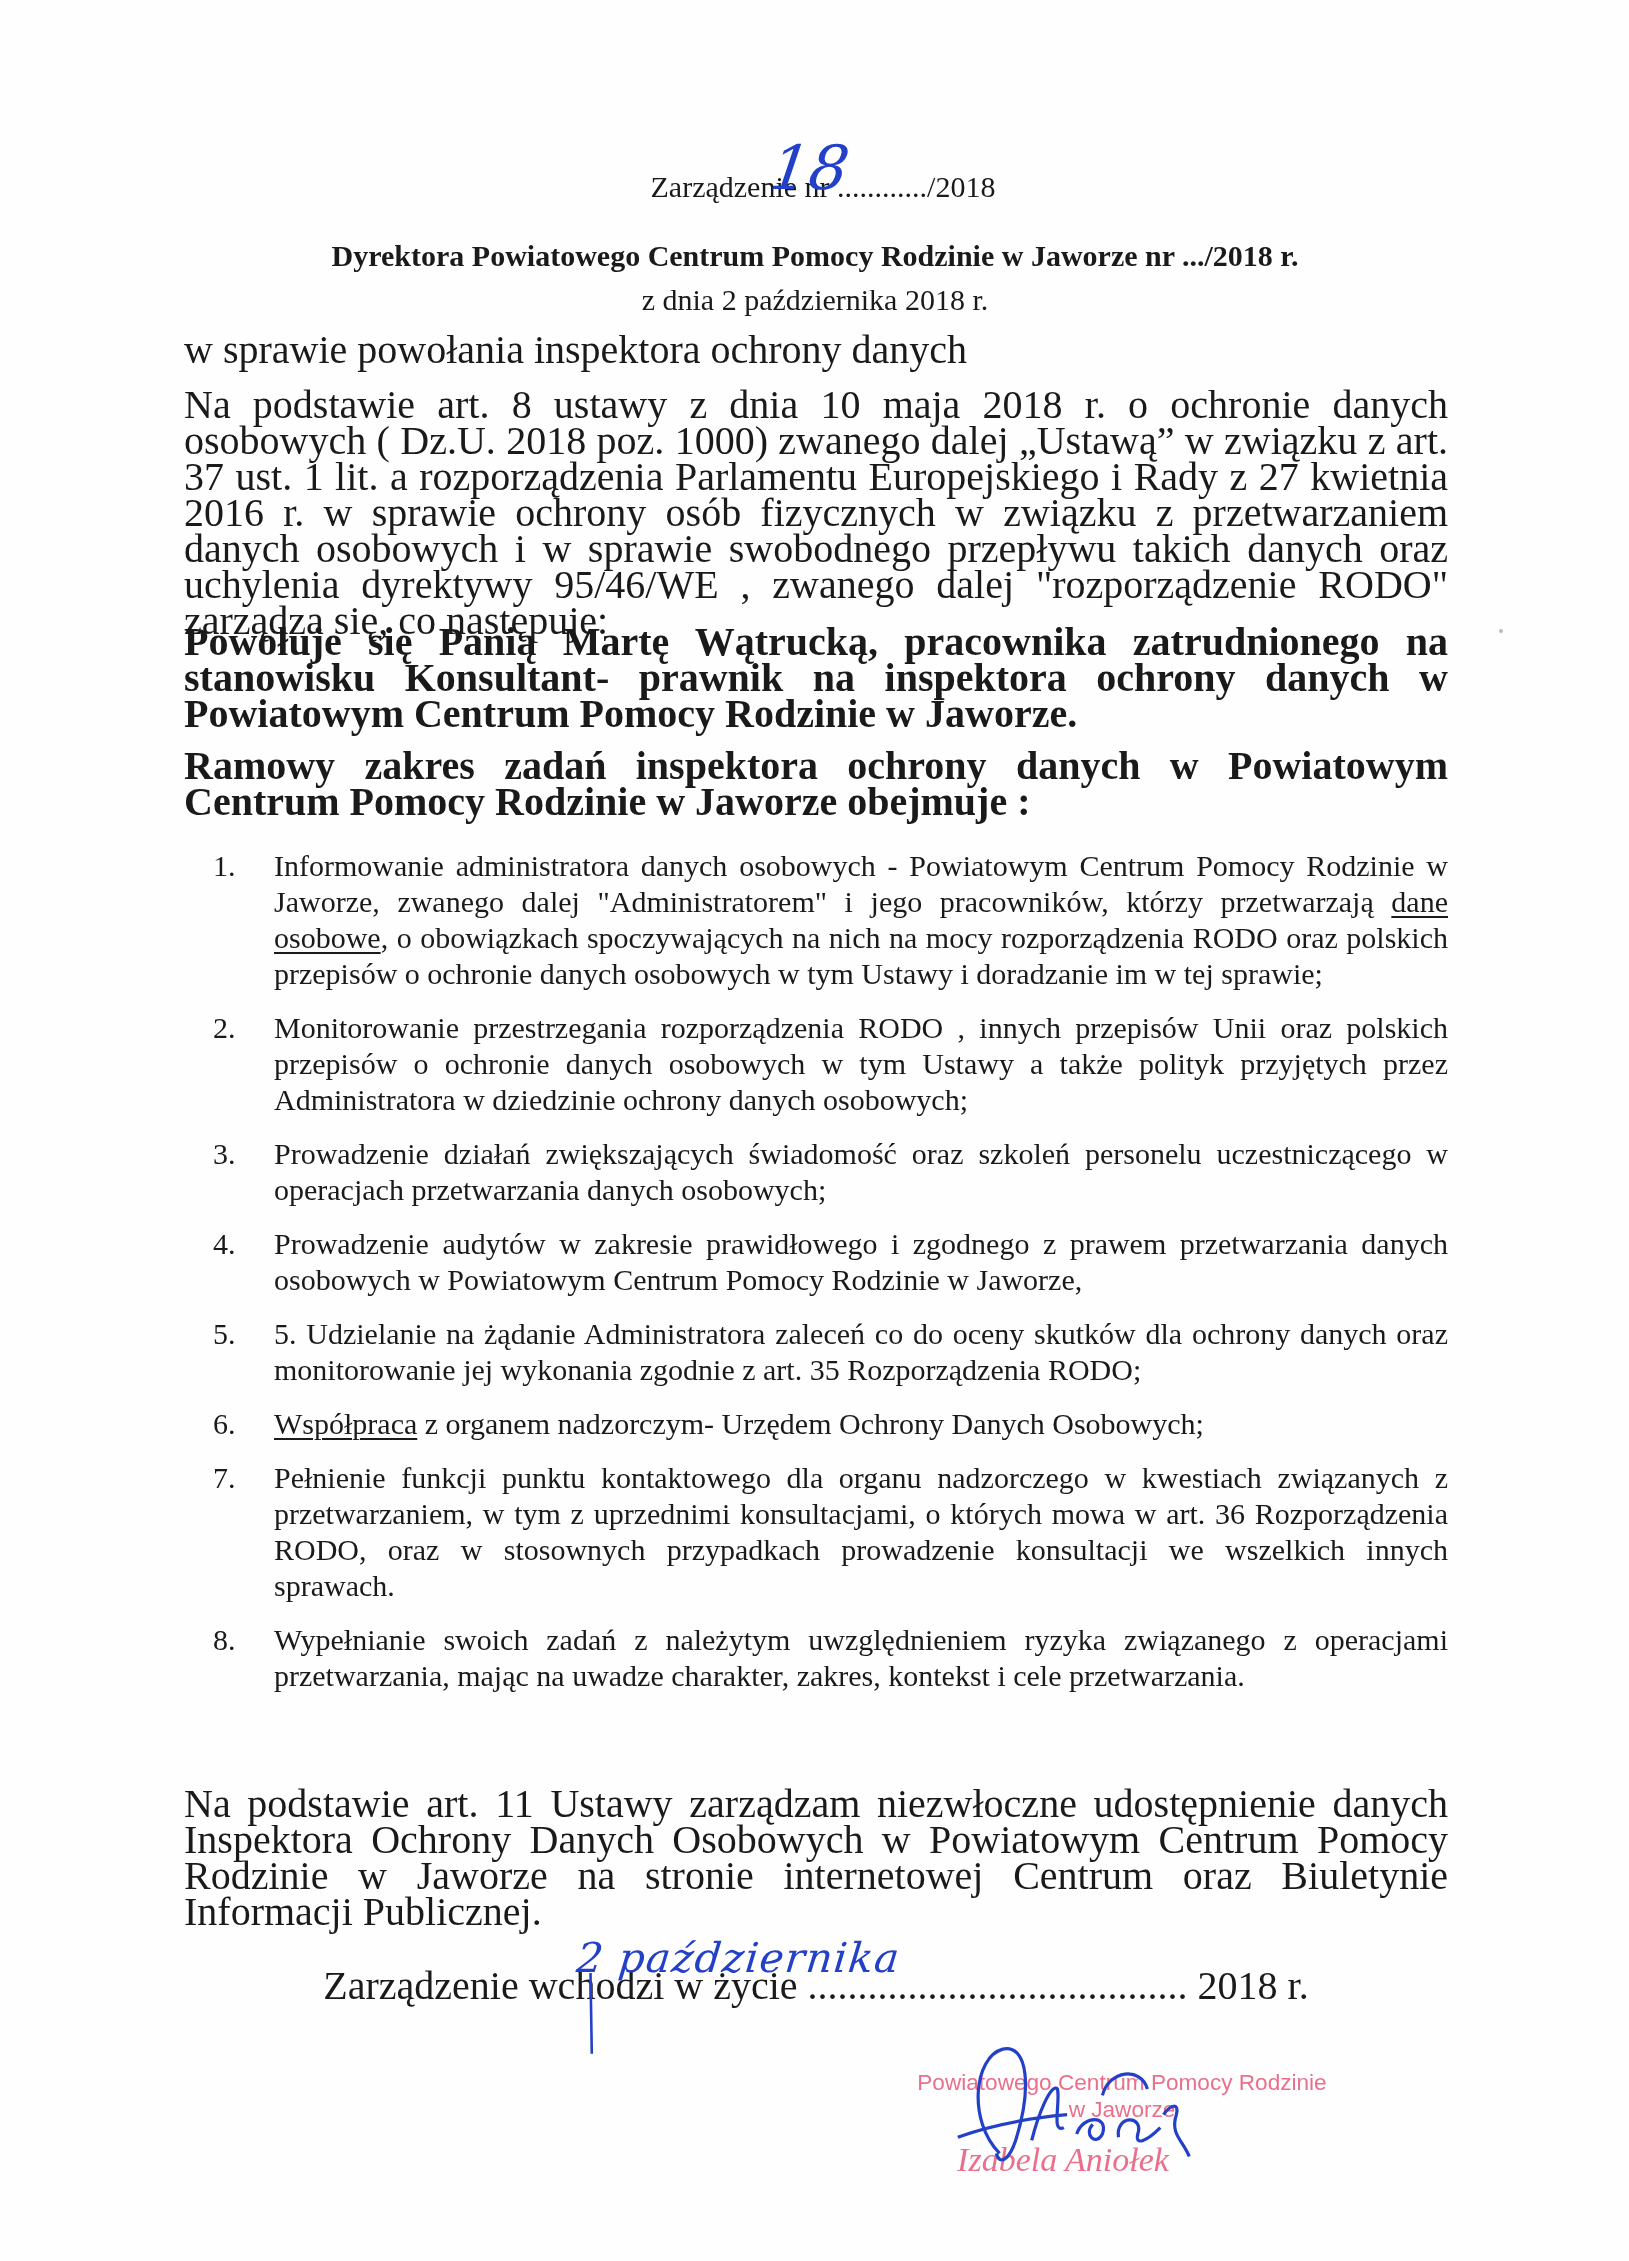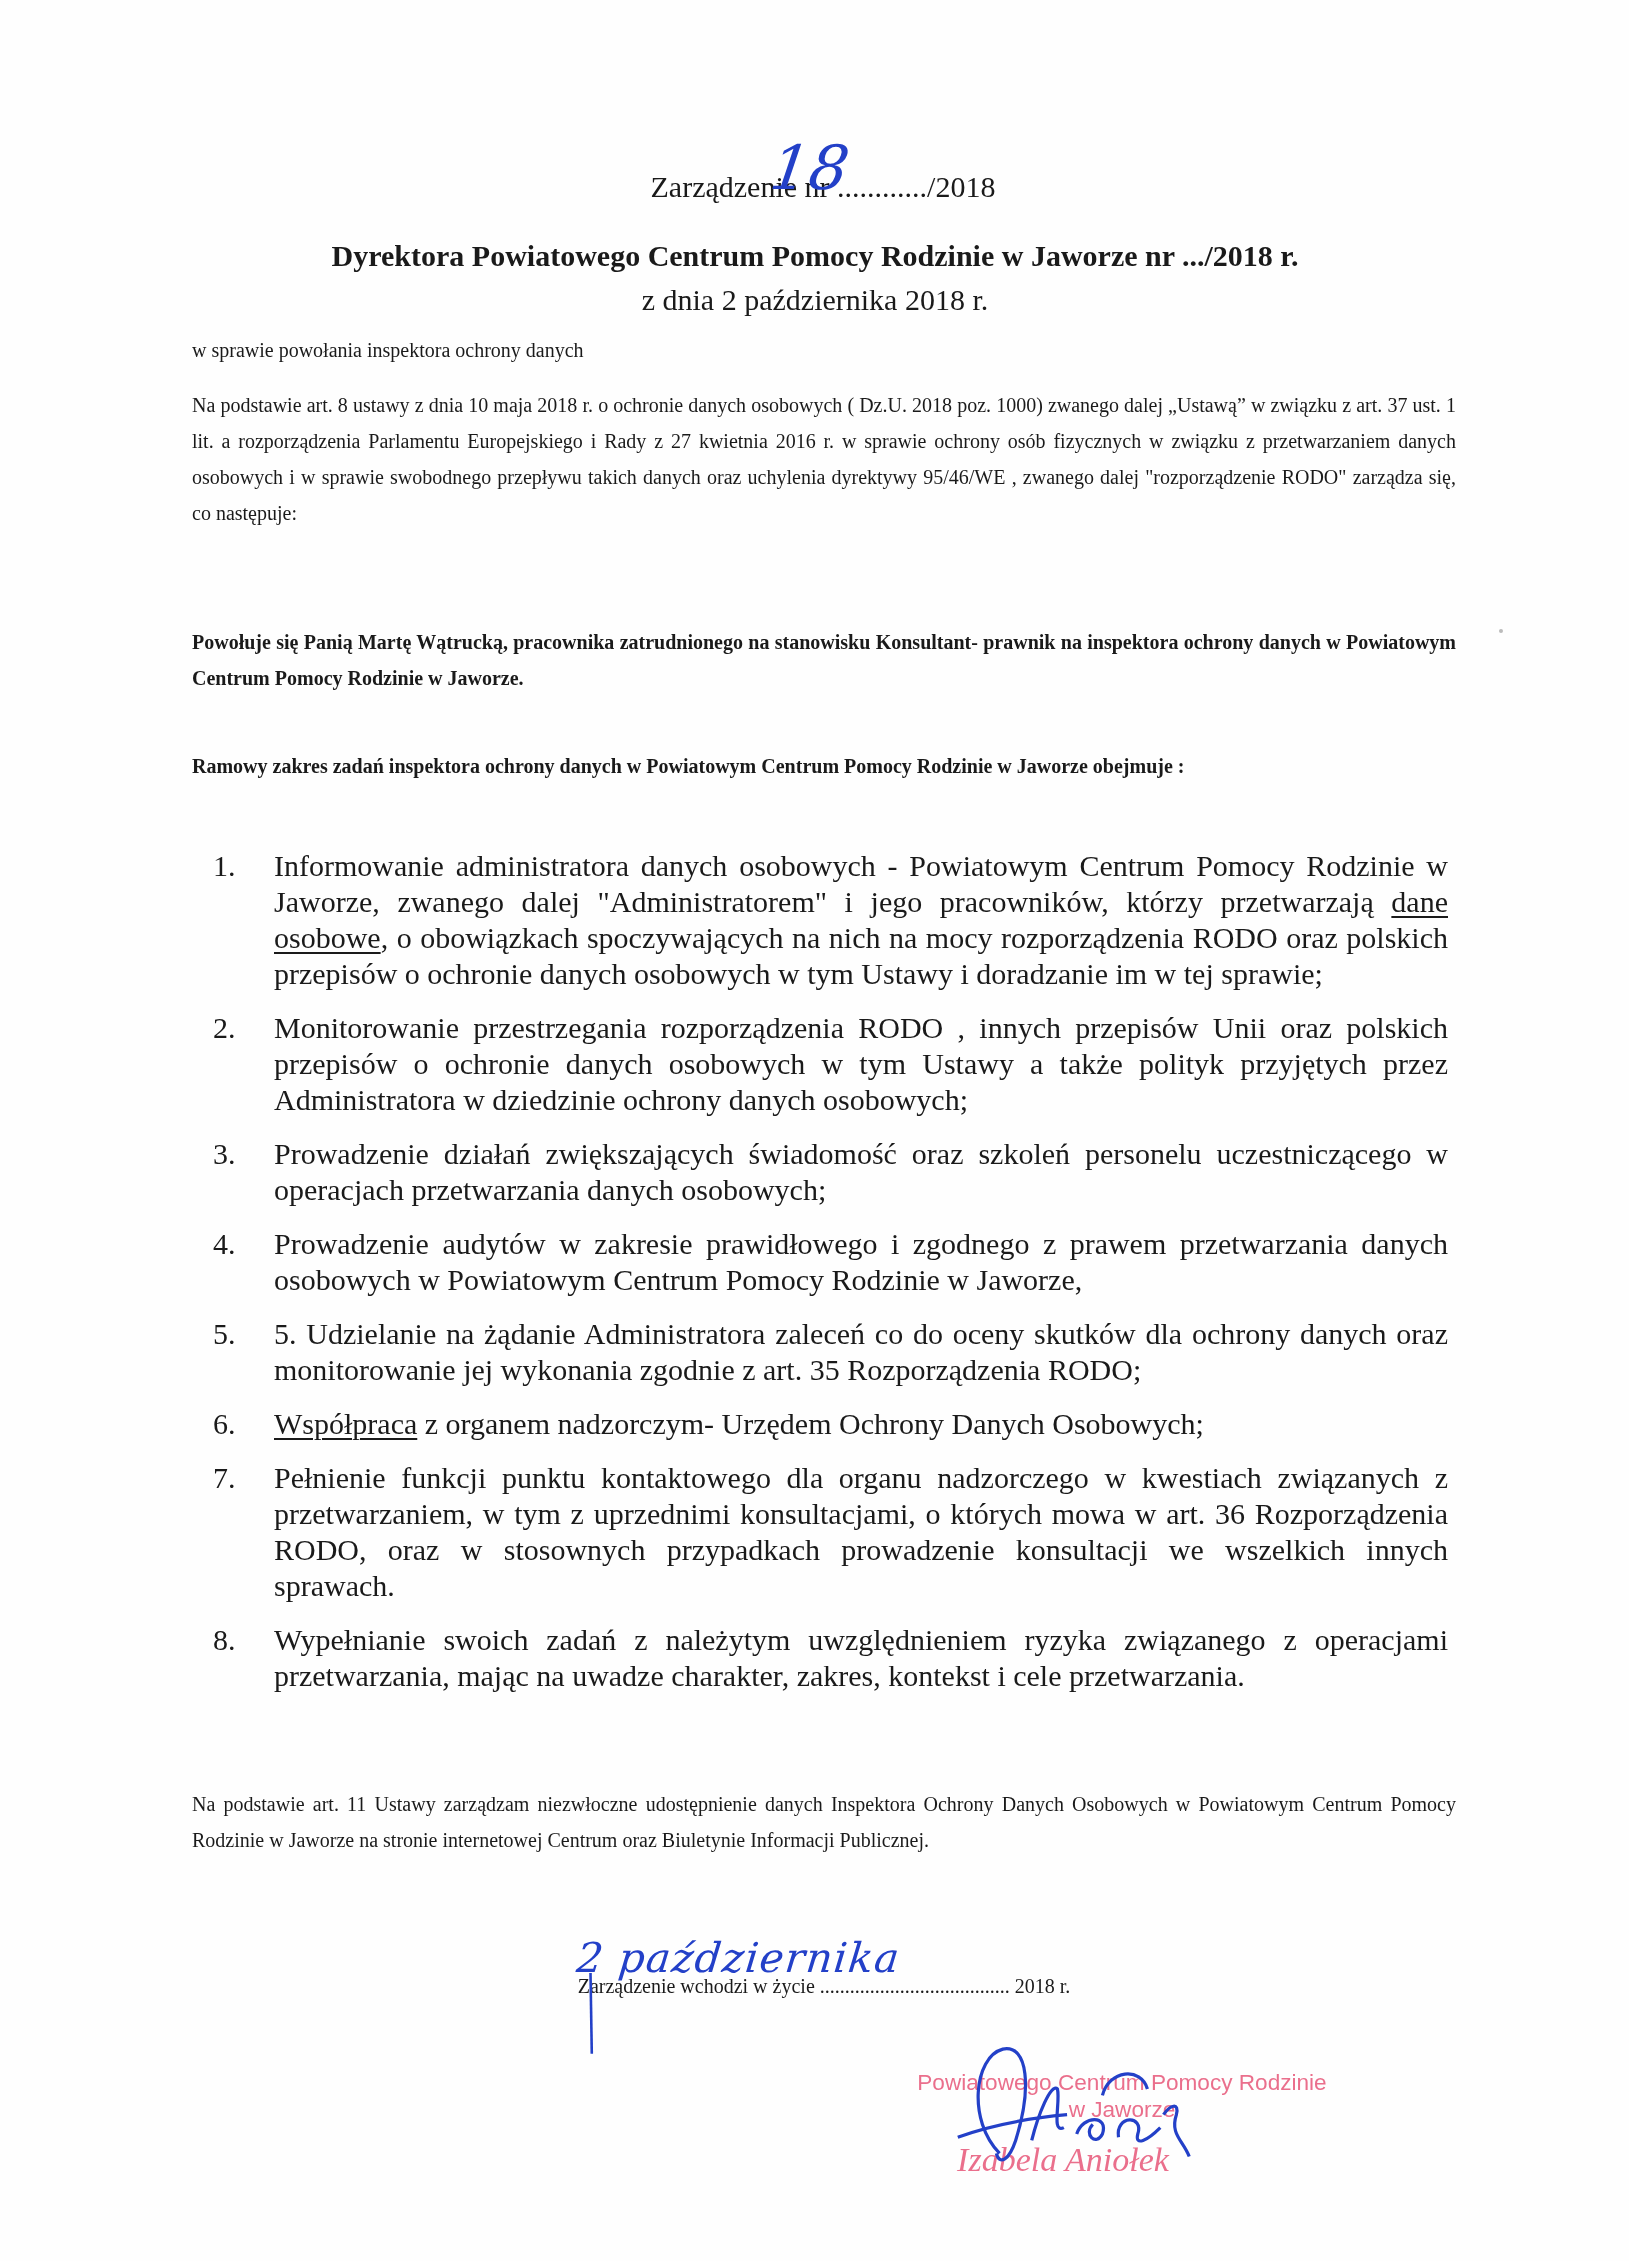--- a/index.html
+++ b/index.html
@@ -1,20 +1,20 @@
 <!DOCTYPE html>
 <html style="font-size:10.3px"><head>
 <meta charset="utf-8">
 <style>
   html, body { margin:0; padding:0; background:#ffffff; }
   body { width:1630px; height:2261px; position:relative; overflow:hidden;
          font-family:"Liberation Serif", "DejaVu Serif", serif; color:#1a1a1a; }
   .page { position:absolute; left:0; top:0; width:1630px; height:2261px; background:#fefefe; }
   .center { position:absolute; left:0; width:1630px; text-align:center; font-size:30px; line-height:36px; }
-  .block { position:absolute; left:184px; width:1264px; font-size:20px; line-height:36px; text-align:justify;margin-left:8px; }
+  .block { position:absolute; left:184px; width:1264px; font-size:40px; line-height:36px; text-align:justify; }
   .block p { margin:0; }
   .bold { font-weight:bold; }
   .list { position:absolute; left:213px; width:1235px; font-size:30px; line-height:36px; }
   .li { position:relative; padding-left:61px; text-align:justify; margin:0; }
   .li .num { position:absolute; left:0; top:0; }
   .u { text-decoration:underline; text-decoration-thickness:1.9px; text-underline-offset:3.9px; }
   .hand { position:absolute; color:#2340c8; font-family:"DejaVu Serif", serif; font-style:italic; }
   .stamp { position:absolute; color:#ea6f8c; text-align:center; font-family:"Liberation Sans", sans-serif; }
   .stamp-title { position:absolute; left:896px; top:2031px; width:451px; font-size:39px; letter-spacing:14px; }
   .stamp-org { position:absolute; left:851px; top:2070px; width:542px; font-size:22.6px; }

